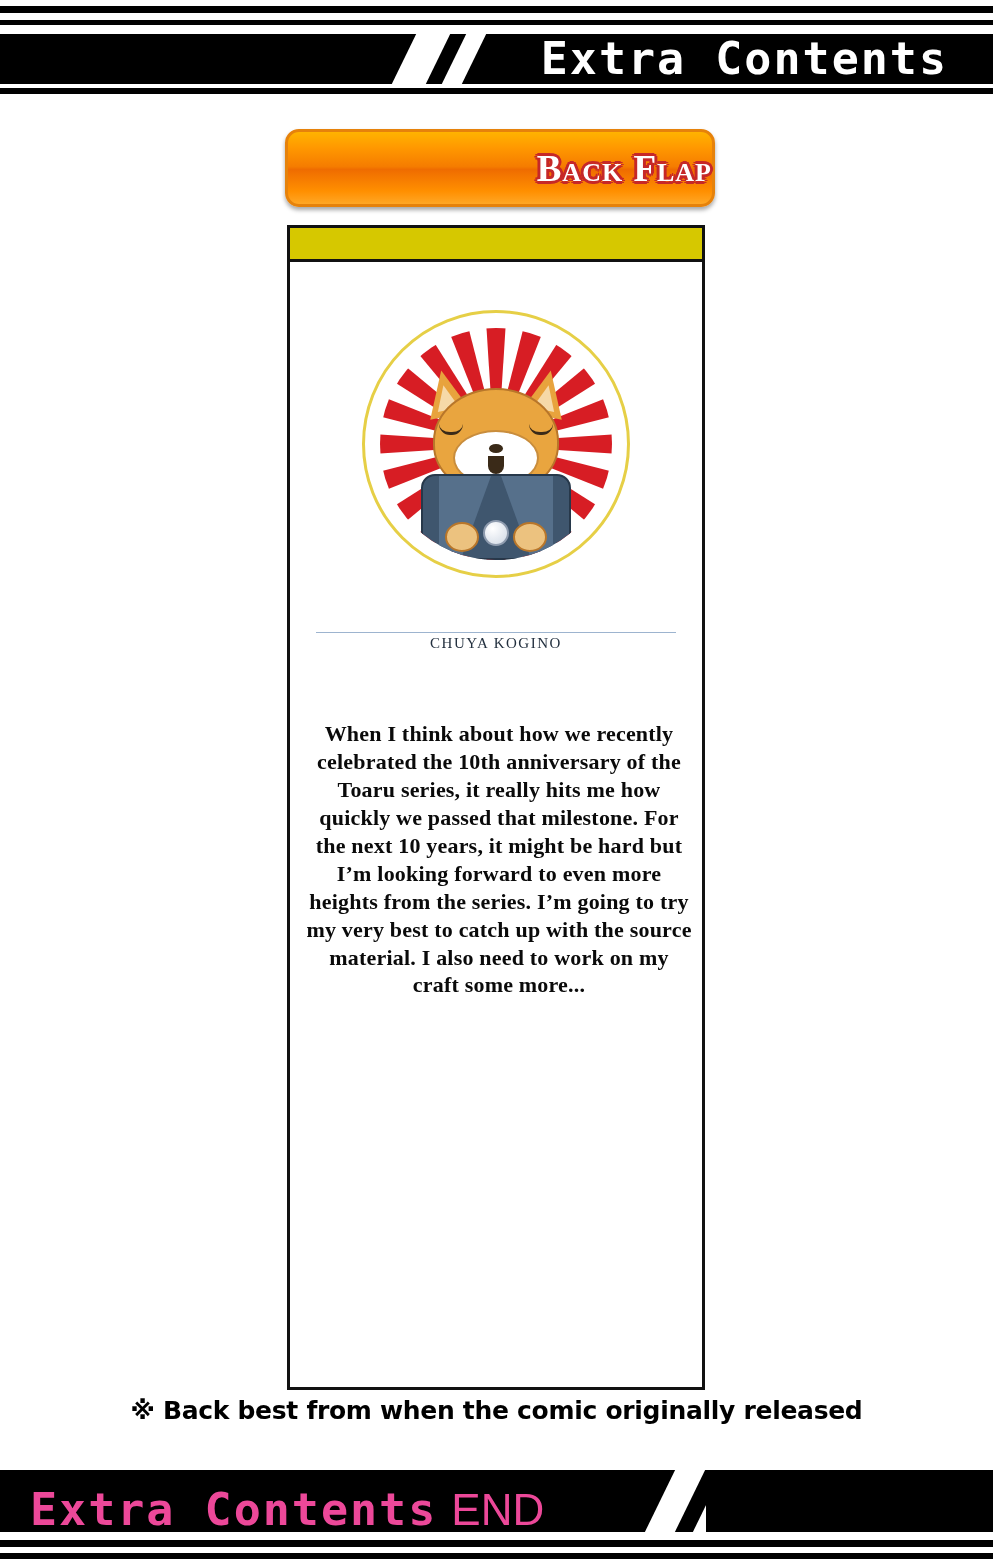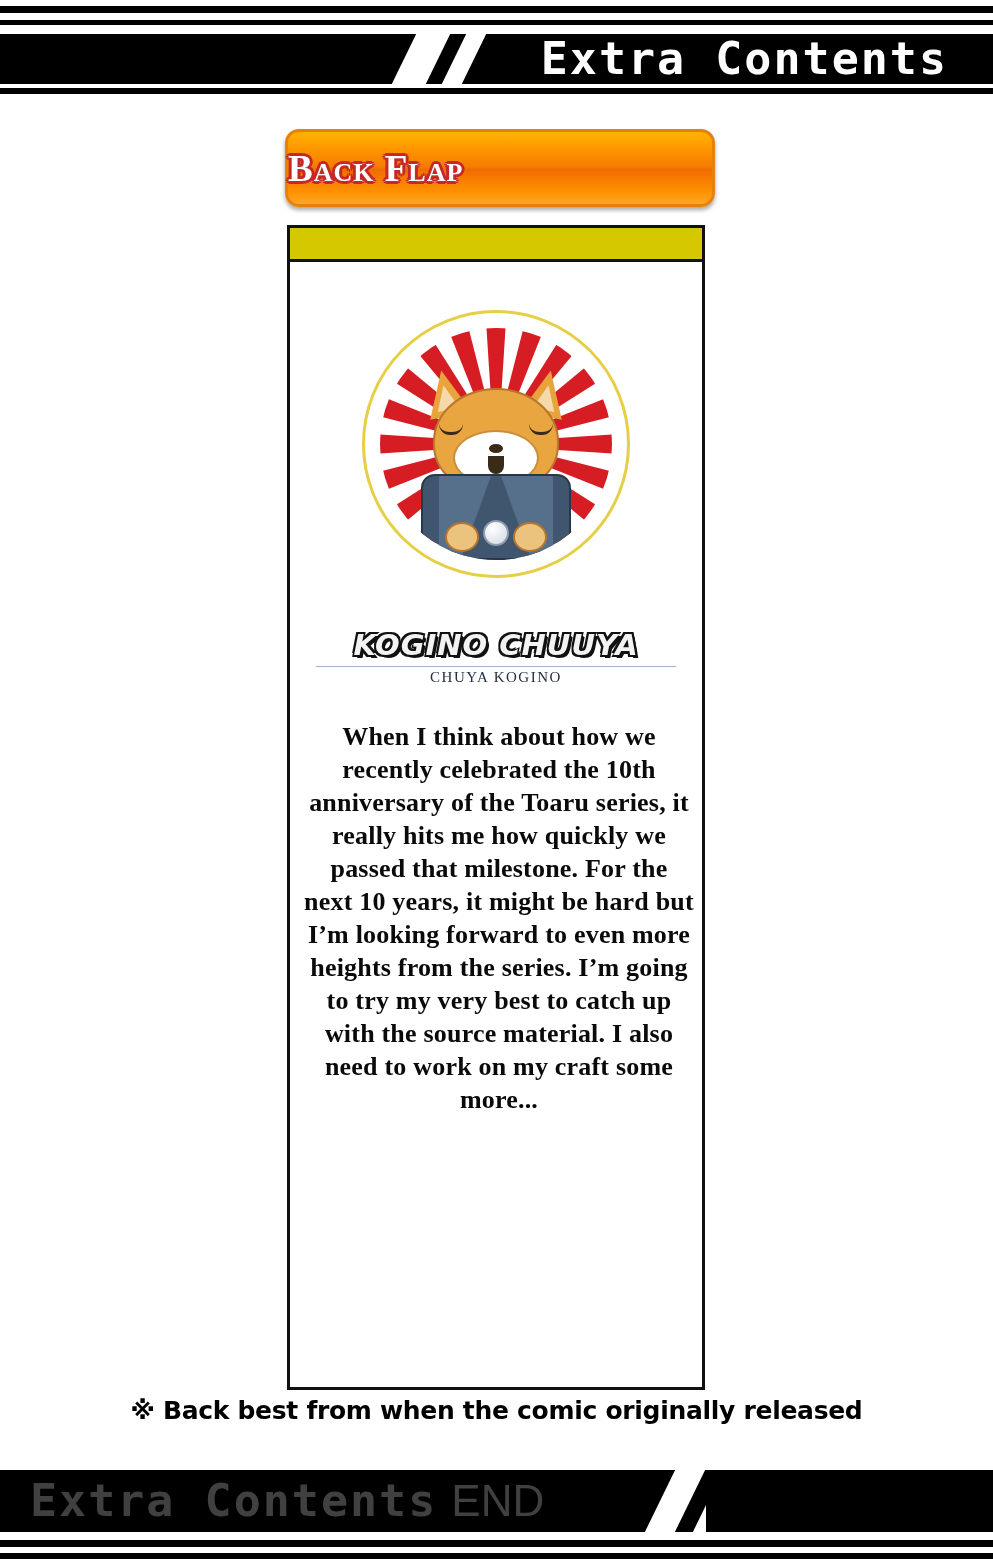--- a/index.html
+++ b/index.html
@@ -88,21 +88,21 @@
     left: 285px; top: 129px;
     width: 424px; height: 72px;
     border-radius: 14px;
     background: linear-gradient(to bottom,
         #ffb300 0%, #ff9800 22%, #f57c00 48%,
         #ef6c00 52%, #ff8f00 82%, #ffa726 100%);
     border: 3px solid #e6820b;
     box-shadow: 0 3px 4px rgba(0,0,0,0.35);
     display: flex;
     align-items: center;
-    justify-content: flex-start;
+    justify-content: flex-end;
   }
   .flap-button-label {
     font-family: "Liberation Serif", serif;
     font-weight: bold;
     font-size: 37px;
     font-variant: small-caps;
     letter-spacing: 1px;
     color: #ffffff;
     text-shadow:
        -2px -2px 0 #c62828, 2px -2px 0 #c62828,
@@ -312,21 +312,21 @@
 
   
   .comment {
     position: absolute;
     left: 14px;
     top: 492px;
     width: 390px;
     text-align: center;
     font-family: "Liberation Serif", serif;
     font-weight: bold;
-    font-size: 26px;
+    font-size: 22px;
     line-height: 1.27;
     color: #0a0a0a;
     letter-spacing: 0.2px;
   }
 
   
   .footnote {
     position: absolute;
     left: 0; top: 1396px;
     width: 993px;
@@ -379,22 +379,22 @@
   .btm-stripe2 {
     position: absolute;
     left: 0; top: 93px;
     width: 993px; height: 6px;
     background: #000;
   }
   .btm-text {
     position: absolute;
     left: 30px; top: 10px;
     height: 45px;
-    line-height: 62px;
-    color: #404040;
+    line-height: 80px;
+    color: #ec4899;
     font-family: "DejaVu Sans Mono", monospace;
     font-weight: bold;
     font-size: 45px;
     letter-spacing: 2px;
     white-space: nowrap;
   }
   .btm-end {
     font-family: "Liberation Sans", sans-serif;
     font-weight: normal;
     font-size: 44px;
@@ -463,21 +463,20 @@
           <div class="dog-collar-r"></div>
           <div class="dog-paw l"></div>
           <div class="dog-paw r"></div>
           <div class="dog-orb"></div>
         </div>
       </div>
     </div>
   </div>
 
   <div class="name-block">
-    <div class="name-jp">KOGINO CHUUYA</div>
     <div class="name-rule"></div>
     <div class="name-en">CHUYA KOGINO</div>
   </div>
 
   <div class="comment">When I think about how we recently celebrated the 10th anniversary of the Toaru series, it really hits me how quickly we passed that milestone. For the next 10 years, it might be hard but I’m looking forward to even more heights from the series. I’m going to try my very best to catch up with the source material. I also need to work on my craft some more...</div>
 </div>
 
 <div class="footnote">※ Back best from when the comic originally released</div>
 
 <div class="bottom-bar">

